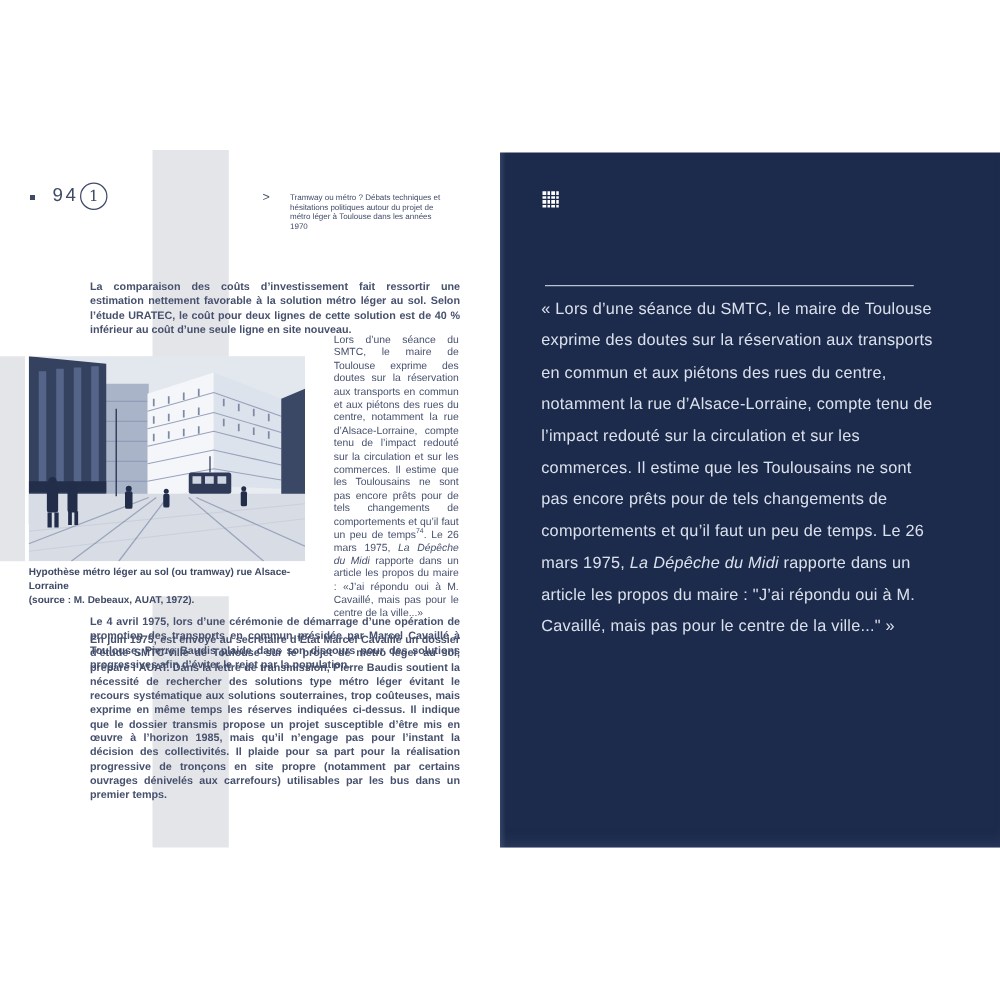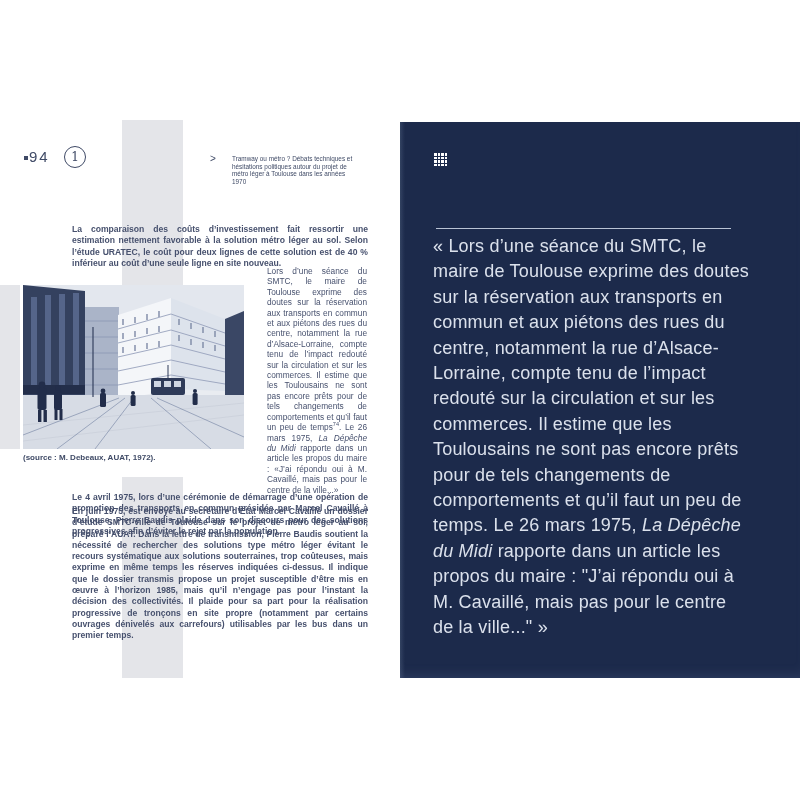--- a/index.html
+++ b/index.html
@@ -7,21 +7,21 @@
     width:800px;height:800px;position:relative;background:#ffffff;
     font-family:"Liberation Sans", sans-serif;overflow:hidden;
   }
   .abs{position:absolute;}
   
   .strip{position:absolute;background:#e4e5e9;}
   .strip-top{left:122px;top:120px;width:61px;height:166px;}
   .strip-bottom{left:122px;top:477px;width:61px;height:201px;}
   .strip-left{left:0;top:285px;width:20px;height:164px;}
   
-  .pagenum{left:24px;top:148px;color:#3f4a66;font-size:15px;letter-spacing:2px;display:flex;align-items:center;gap:1px;}
+  .pagenum{left:24px;top:148px;color:#3f4a66;font-size:15px;letter-spacing:2px;display:flex;align-items:center;gap:14px;}
   .pagenum .sq{width:4px;height:4px;background:#3f4a66;display:inline-block;margin-top:3px;}
   .chapter-circle{left:64px;top:146px;width:22px;height:22px;border:1.2px solid #3f4a66;border-radius:50%;
     display:flex;align-items:center;justify-content:center;color:#3f4a66;
     font-family:"DejaVu Serif", serif;font-size:12px;box-sizing:border-box;}
   .chevron{left:210px;top:154px;color:#3f4a66;font-size:10px;line-height:10px;}
   .running-title{left:232px;top:155px;width:122px;font-size:6.4px;line-height:7.7px;color:#3f4a66;}
   
   .para{position:absolute;left:72px;width:296px;margin:0;color:#47516e;font-size:8.6px;
     line-height:11.3px;text-align:justify;font-weight:bold;}
   .p1{top:224px;}
@@ -37,21 +37,21 @@
   .photo{position:absolute;left:23px;top:285px;width:221px;height:164px;}
   
   .navy-panel{position:absolute;left:400px;top:122px;width:400px;height:556px;
     background:linear-gradient(to right,#334262 0px,#1c2a4b 5px);
     box-shadow:inset 0 -10px 14px -10px rgba(110,130,175,.28);}
   .grid-icon{position:absolute;left:34px;top:31px;width:13px;height:13px;display:grid;
     grid-template-columns:repeat(4,1fr);grid-template-rows:repeat(4,1fr);gap:1px;}
   .grid-icon i{background:#ffffff;display:block;}
   .rule{position:absolute;left:36px;top:106px;width:295px;height:1px;background:rgba(213,222,236,.85);}
   .quote{position:absolute;left:33px;top:112px;width:318px;margin:0;color:#dbe1ec;
-    font-size:18px;line-height:25.4px;font-weight:300;letter-spacing:.2px;}
+    font-size:13px;line-height:25.4px;font-weight:300;letter-spacing:.2px;}
   .quote em{font-style:italic;}
 </style>
 </head>
 <body>
 
 <div style="position:absolute;inset:0;">
 
   <div class="strip strip-top"></div>
   <div class="strip strip-bottom"></div>
   <div class="strip strip-left"></div>
@@ -159,20 +159,21 @@
     </g>
 
     <line x1="70" y1="42" x2="70" y2="112" stroke="#34415f" stroke-width="1.2"></line>
     <g stroke="#34415f" stroke-width="0.5" opacity="0.12">
       <line x1="0" y1="140" x2="221" y2="118"></line>
         <line x1="0" y1="156" x2="221" y2="130"></line>
     </g>
   </svg>
 
   <div class="caption">
+    <div>Hypothèse métro léger au sol (ou tramway) rue Alsace-Lorraine</div>
     <div>(source : M. Debeaux, AUAT, 1972).</div>
   </div>
 
   <p class="column-para"><span>Lors d’une séance du SMTC, le maire de Toulouse exprime des doutes sur la réservation aux transports en commun et aux piétons des rues du centre, notamment la rue d’Alsace-Lorraine, compte tenu de l’impact redouté sur la circulation et sur les commerces. Il estime que les Toulousains ne sont pas encore prêts pour de tels changements de comportements et qu’il faut un peu de temps</span><sup>74</sup><span>. Le 26 mars 1975, </span><em>La Dépêche du Midi</em><span> rapporte dans un article les propos du maire : «J’ai répondu oui à M. Cavaillé, mais pas pour le centre de la ville...»</span></p>
 
   <p class="para p3">Le 4 avril 1975, lors d’une cérémonie de démarrage d’une opération de promotion des transports en commun présidée par Marcel Cavaillé à Toulouse, Pierre Baudis plaide dans son discours pour des solutions progressives afin d’éviter le rejet par la population.</p>
   <p class="para p4">En juin 1975, est envoyé au secrétaire d’État Marcel Cavaillé un dossier d’étude SMTC-ville de Toulouse sur le projet de métro léger au sol, préparé l’AUAT. Dans la lettre de transmission, Pierre Baudis soutient la nécessité de rechercher des solutions type métro léger évitant le recours systématique aux solutions souterraines, trop coûteuses, mais exprime en même temps les réserves indiquées ci-dessus. Il indique que le dossier transmis propose un projet susceptible d’être mis en œuvre à l’horizon 1985, mais qu’il n’engage pas pour l’instant la décision des collectivités. Il plaide pour sa part pour la réalisation progressive de tronçons en site propre (notamment par certains ouvrages dénivelés aux carrefours) utilisables par les bus dans un premier temps.</p>
 
   <div class="navy-panel">
     <div class="grid-icon">

